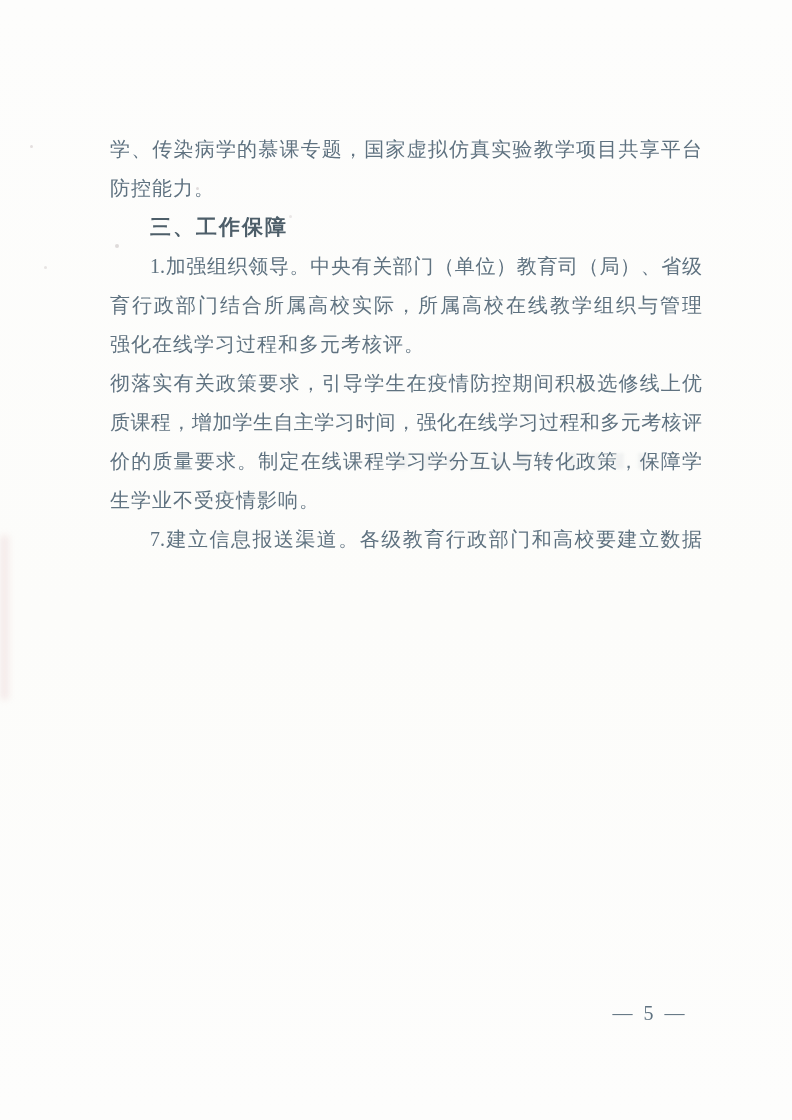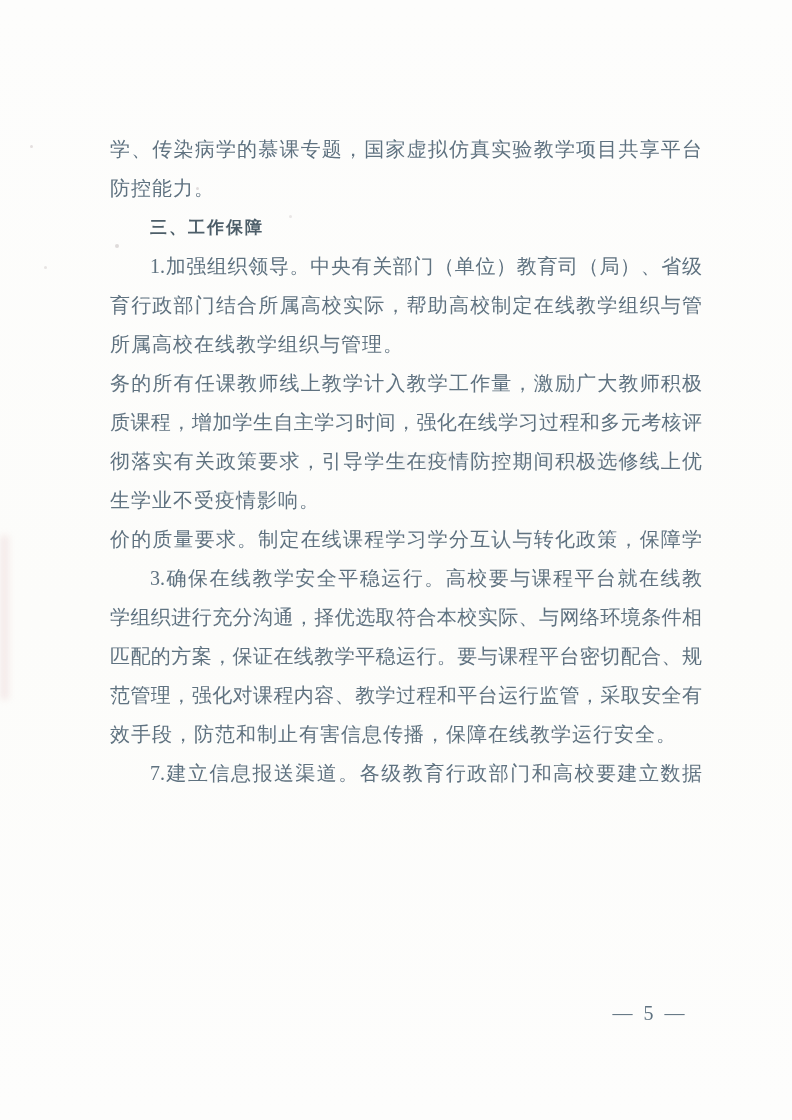--- a/index.html
+++ b/index.html
@@ -19,21 +19,21 @@
   .ln{
     height:39px;line-height:39px;font-size:20px;
     text-align:justify;text-justify:inter-character;
     white-space:normal;overflow:hidden;
   }
   .fill{text-align-last:justify;font-family:Liberation Serif, serif;}
   .end{text-align:center;text-align-last:left;letter-spacing:1px;}
   .ind{padding-left:40px;}
   .head{
     font-family:"DejaVu Sans","Liberation Sans",sans-serif;
-    font-weight:700;font-size:17px;color:#4d5e69;
+    font-weight:700;font-size:21px;color:#4d5e69;
     text-align:left;text-align-last:left;letter-spacing:2px;
   }
   .pagenum{
     position:absolute;left:598px;top:1002px;width:104px;
     text-align:center;color:#5f7280;font-size:20px;letter-spacing:3px;
     font-family:"Liberation Serif","DejaVu Serif",serif;
   }
   
   .speck{position:absolute;border-radius:50%;}
   .speck.s1{left:30px;top:145px;width:3px;height:3px;background:#d8d2d2;opacity:.7;}
@@ -69,39 +69,31 @@
 
     <div>
       <div class="ln fill">学、传染病学的慕课专题，国家虚拟仿真实验教学项目共享平台</div>
       <div class="ln end">防控能力。</div>
     </div>
 
     <div class="ln head ind">三、工作保障</div>
 
     <div>
       <div class="ln fill ind">1.加强组织领导。中央有关部门（单位）教育司（局）、省级教</div>
-      <div class="ln fill">育行政部门结合所属高校实际，帮助高校制定在线教学组织与管</div>
-      <div class="ln end">所属高校在线教学组织与管理。</div>
+      <div class="ln fill">育行政部门结合所属高校实际，所属高校在线教学组织与管理</div>
+      <div class="ln end">强化在线学习过程和多元考核评。</div>
     </div>
 
     <div>
-      <div class="ln fill">务的所有任课教师线上教学计入教学工作量，激励广大教师积极</div>
+      <div class="ln fill">彻落实有关政策要求，引导学生在疫情防控期间积极选修线上优</div>
       <div class="ln fill">质课程，增加学生自主学习时间，强化在线学习过程和多元考核评</div>
-      <div class="ln fill">彻落实有关政策要求，引导学生在疫情防控期间积极选修线上优</div>
+      <div class="ln fill">价的质量要求。制定在线课程学习学分互认与转化政策，保障学</div>
       <div class="ln end">生学业不受疫情影响。</div>
-      <div class="ln fill">价的质量要求。制定在线课程学习学分互认与转化政策，保障学</div>
     </div>
 
-    <div>
-      <div class="ln fill ind">3.确保在线教学安全平稳运行。高校要与课程平台就在线教</div>
-      <div class="ln fill">学组织进行充分沟通，择优选取符合本校实际、与网络环境条件相</div>
-      <div class="ln fill">匹配的方案，保证在线教学平稳运行。要与课程平台密切配合、规</div>
-      <div class="ln fill">范管理，强化对课程内容、教学过程和平台运行监管，采取安全有</div>
-      <div class="ln end">效手段，防范和制止有害信息传播，保障在线教学运行安全。</div>
-    </div>
 
     <div>
       <div class="ln fill ind">7.建立信息报送渠道。各级教育行政部门和高校要建立数据</div>
     </div>
 
   </div>
 
   <div class="pagenum">— 5 —</div>
 
 </div>

